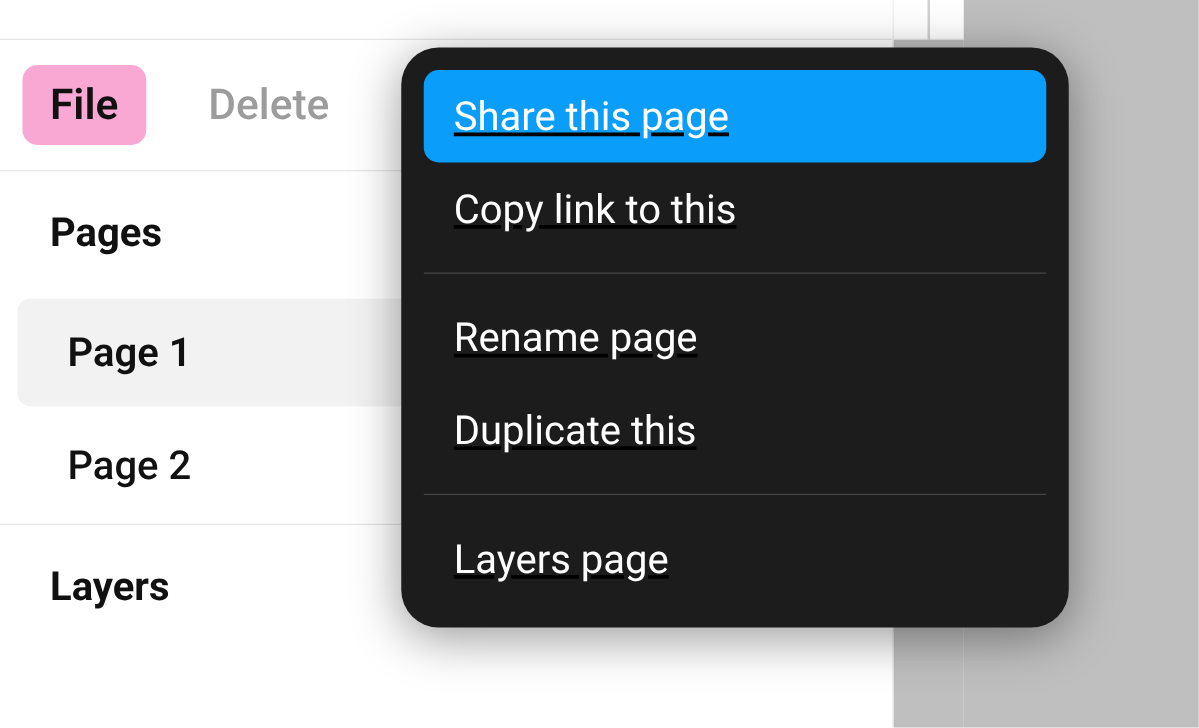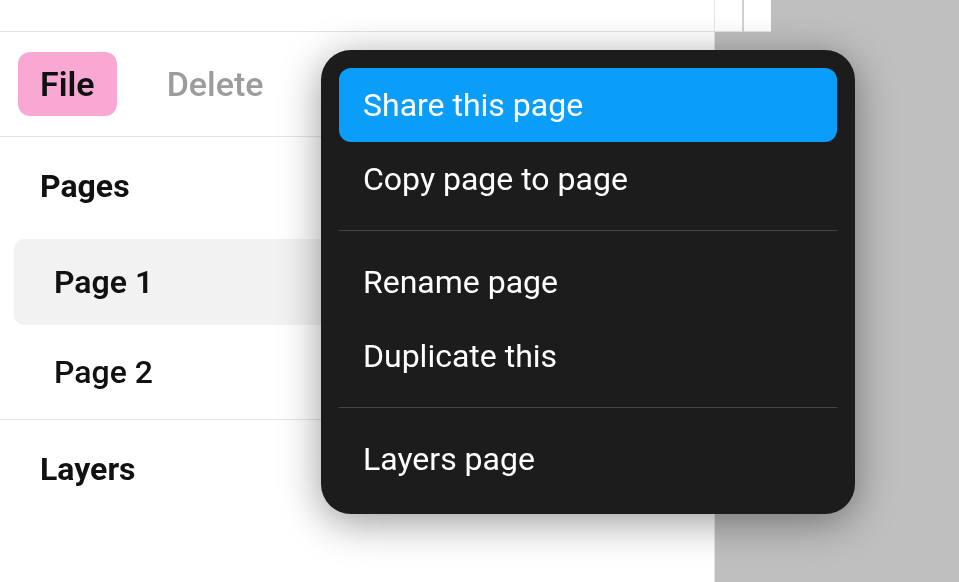--- a/index.html
+++ b/index.html
@@ -111,26 +111,27 @@
       position: absolute;
       left: 715px;
       top: 32px;
       width: 56px;
       height: 550px;
       background: #bfbfbf;
     }
     .context-menu {
       position: absolute;
       left: 321px;
-      top: 50px;
+      top: 38px;
       width: 534px;
       background: #1c1c1c;
       border-radius: 30px;
       padding: 18px 0;
       box-shadow: 0 8px 40px rgba(0,0,0,0.4);
+      text-decoration: underline;
     }
     .menu-group {
       padding: 0 18px;
     }
     .menu-item {
       font-size: 32px;
       font-weight: 400;
       color: #fff;
       padding: 18px 24px;
       cursor: pointer;
@@ -167,21 +168,21 @@
 </div>
 
 <div class="ruler-area"></div>
 <div class="ruler-tick"></div>
 <div class="canvas-top-strip"></div>
 <div class="canvas-area"></div>
 
 <div class="context-menu">
   <div class="menu-group">
     <div class="menu-item menu-item-highlighted">Share this page</div>
-    <div class="menu-item">Copy page to page</div>
+    <div class="menu-item">Copy link to this</div>
   </div>
   <div class="menu-divider"></div>
   <div class="menu-group">
     <div class="menu-item">Rename page</div>
     <div class="menu-item">Duplicate this</div>
   </div>
   <div class="menu-divider"></div>
   <div class="menu-group">
     <div class="menu-item">Layers page</div>
   </div>

